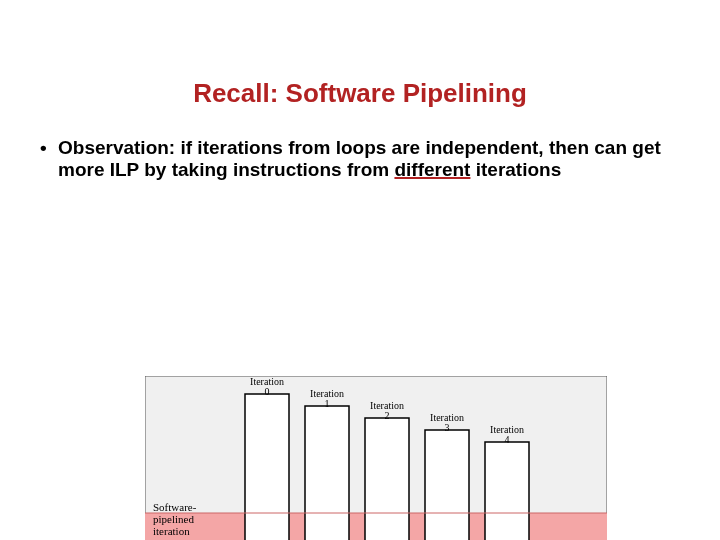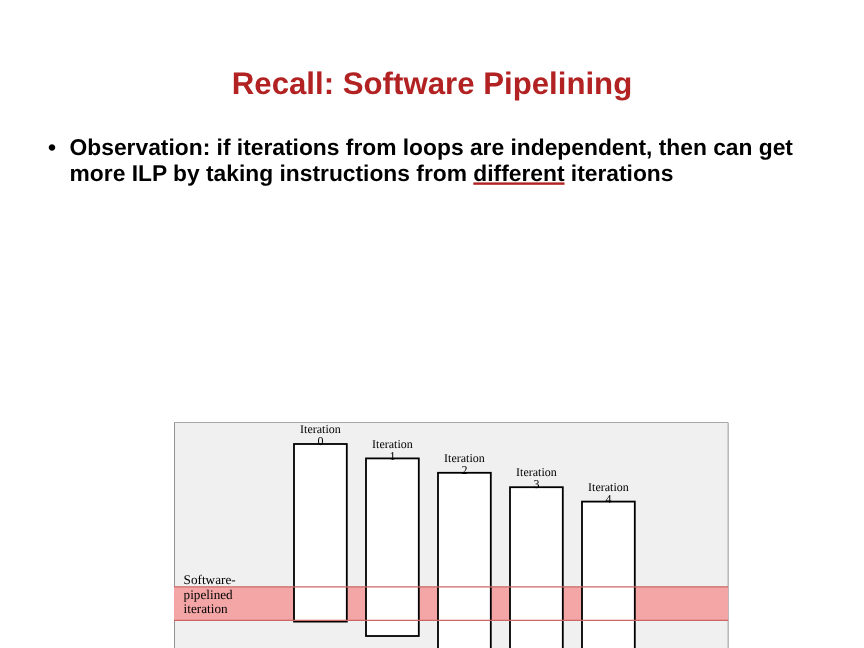--- a/index.html
+++ b/index.html
@@ -15,21 +15,21 @@
     width: 720px;
     height: 540px;
     padding: 0;
     position: relative;
   }
   .title {
     text-align: center;
     font-weight: bold;
     font-size: 26px;
     color: #b22222;
-    margin-top: 54px;
+    margin-top: 78px;
     margin-bottom: 28px;
   }
   .bullets {
     margin: 0 30px 0 40px;
     font-size: 19px;
     color: #000;
     line-height: 1.18;
   }
   .bullets li {
     list-style: none;

